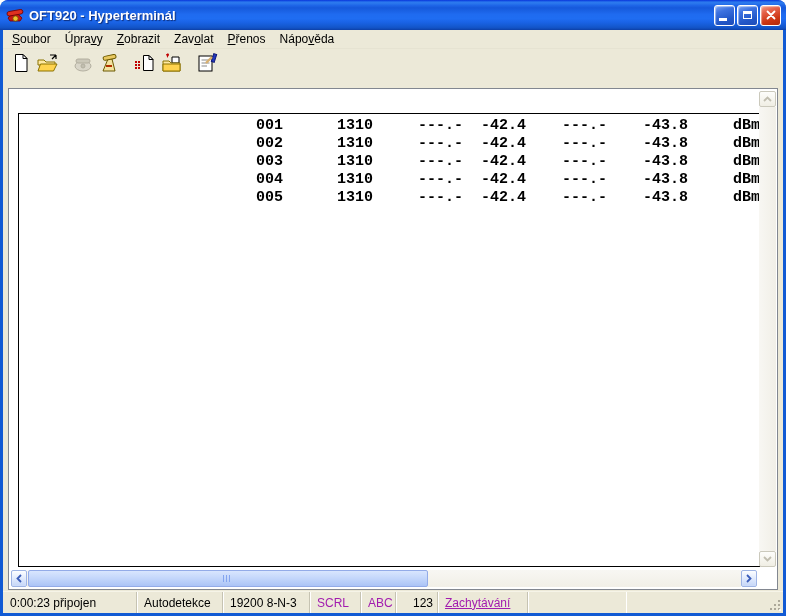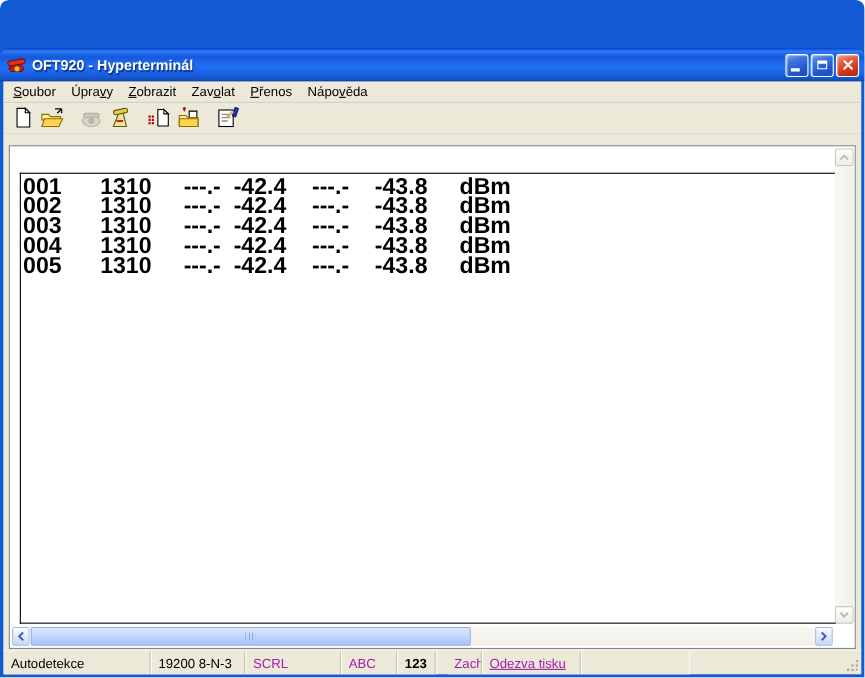--- a/index.html
+++ b/index.html
@@ -19,21 +19,20 @@
   
   .titlebar {
     height:30px; flex:0 0 30px;
     border-radius:8px 8px 0 0;
     background:linear-gradient(180deg,
       #0831D9 0%, #1D60E8 4%, #2E7CEE 9%, #1E66E8 18%,
       #1659DB 26%, #1A61E4 36%, #1F6BF0 48%, #1F6DF2 62%,
       #1A63E6 74%, #155AD2 86%, #1253C6 93%, #0D3FA6 100%);
     display:flex; align-items:center;
     padding:0 5px 0 6px;
-    margin-top:44px;
   }
   .title-icon { width:18px; height:18px; margin-right:5px; flex:0 0 auto; }
   .title-text {
     color:#fff; font-size:13px; font-weight:bold;
     text-shadow:1px 1px 1px rgba(10,36,106,.85);
     white-space:nowrap; flex:1;
   }
   .tb-btns { display:flex; gap:2px; }
   .tb-btn {
     width:21px; height:21px; border-radius:3px;
@@ -74,22 +73,22 @@
     position:absolute; left:5px; right:5px; top:11px; bottom:1px;
     background:#fff; border:1px solid #828790;
   }
   .term-screen {
     position:absolute; left:9px; top:24px; right:17px; bottom:22px;
     background:#fff; border:1px solid #000; border-right:none;
     overflow:hidden;
   }
   .term-screen pre {
     margin:0; padding:3px 0 0 2px;
-    font-family:Liberation Sans, sans-serif;
-    font-size:21px; line-height:18px; font-weight:bold; color:#000;
+    font-family:Liberation Mono, monospace;
+    font-size:15px; line-height:18px; font-weight:bold; color:#000;text-align:right;
   }
 
   
   .vscroll {
     position:absolute; top:2px; right:1px; bottom:22px; width:17px;
     display:flex; flex-direction:column;
   }
   .hscroll {
     position:absolute; left:2px; right:20px; bottom:2px; height:17px;
     display:flex; flex-direction:row;
@@ -133,21 +132,21 @@
   .sb-item {
     display:flex; align-items:center; padding:0 7px;
     border-right:1px solid #C6C3B2; box-shadow:1px 0 0 #FFFFFF;
     white-space:nowrap; overflow:hidden;
   }
   .sb-item.disabled { color:#a21caf; }
   .sb-item:nth-child(1){ flex:0 0 134px; }
   .sb-item:nth-child(2){ flex:0 0 86px; }
   .sb-item:nth-child(3){ flex:0 0 87px; }
   .sb-item:nth-child(4){ flex:0 0 51px; }
-  .sb-item:nth-child(5){ flex:0 0 35px;font-weight:bold; }
+  .sb-item:nth-child(5){ flex:0 0 35px; }
   .sb-item:nth-child(6){ flex:0 0 32px;margin-left:10px; }
   .sb-item:nth-child(7){ flex:0 0 90px;text-decoration:underline; }
   .sb-item:nth-child(8){ flex:0 0 98px; }
   .sb-spacer { flex:1; border-right:none; }
   .sb-grip { position:absolute; right:1px; bottom:1px; width:14px; height:14px; }
 </style>
 </head>
 <body>
 
 <div class="window">
@@ -284,27 +283,27 @@
           <svg width="6" height="9" viewBox="0 0 6 9">
             <path d="M1 1 L4.5 4.5 L1 8" fill="none" stroke="#3B5DB9" stroke-width="1.8"></path>
           </svg>
         </div>
       </div>
 
     </div>
   </div>
 
   <div class="statusbar">
+    <div class="sb-item">0:00:23 připojen</div>
       <div class="sb-item">Autodetekce</div>
       <div class="sb-item">19200 8-N-3</div>
       <div class="sb-item disabled">SCRL</div>
       <div class="sb-item disabled">ABC</div>
       <div class="sb-item">123</div>
       <div class="sb-item disabled">Zachytávání</div>
-      <div class="sb-item disabled">Odezva tisku</div>
       <div class="sb-item sb-spacer"></div>
     <svg class="sb-grip" viewBox="0 0 14 14">
       <g>
         <rect x="10" y="10" width="2" height="2" fill="#ACA899"></rect>
           <rect x="11" y="11" width="2" height="2" fill="#fff" opacity=".8"></rect>
         <rect x="6" y="10" width="2" height="2" fill="#ACA899"></rect>
         <rect x="10" y="6" width="2" height="2" fill="#ACA899"></rect>
         <rect x="2" y="10" width="2" height="2" fill="#ACA899"></rect>
         <rect x="10" y="2" width="2" height="2" fill="#ACA899"></rect>
         <rect x="6" y="6" width="2" height="2" fill="#ACA899"></rect>

